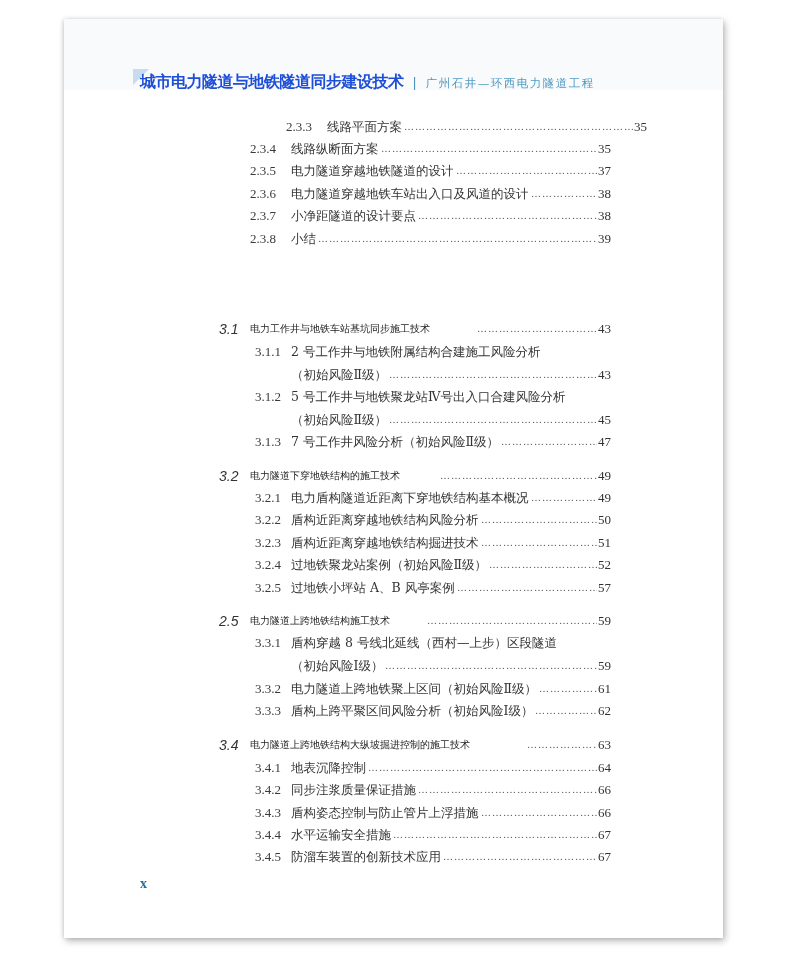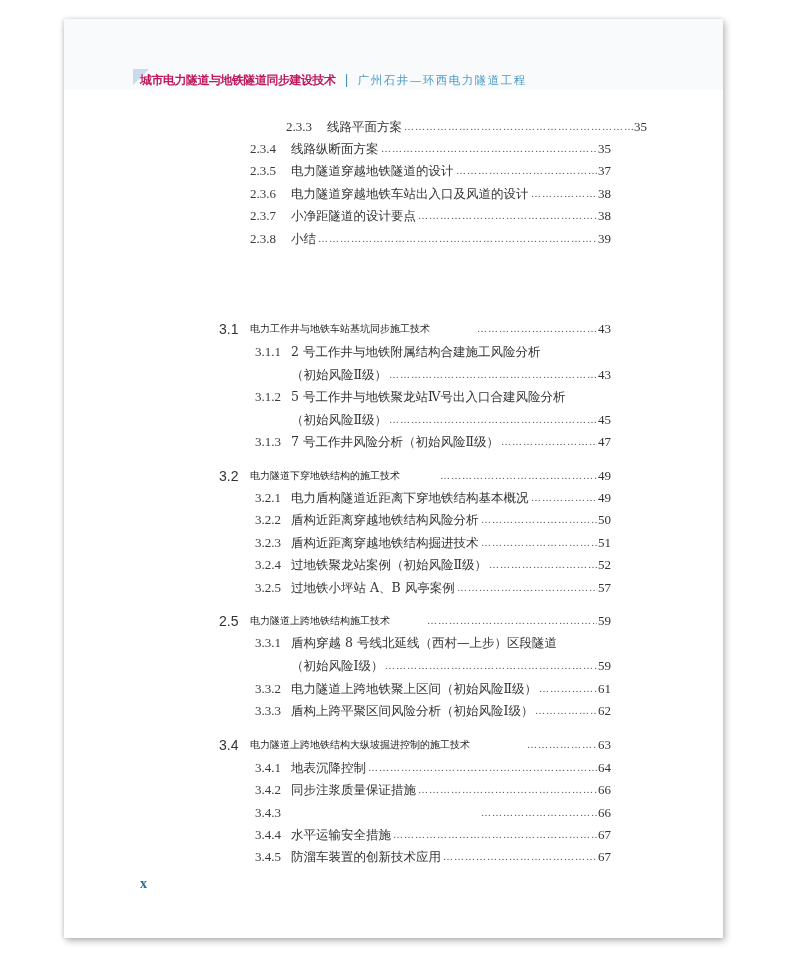--- a/index.html
+++ b/index.html
@@ -16,33 +16,33 @@
       position: absolute; left: 0; top: 0; width: 100%; height: 71px; background: #f9fafb;
     }
     .header-tri {
       position: absolute; left: 69px; top: 50px; width: 0; height: 0;
       border-top: 16px solid #c9dbee; border-right: 16px solid transparent;
     }
     .running-head {
       position: absolute; left: 76px; top: 53px; white-space: nowrap; font-size: 12.5px; color: #2a6f9a;
       font-family: "DejaVu Serif", serif;
     }
-    .running-head .book { color: #be185d; letter-spacing: -0.5px; font-weight: bold; font-size: 12px; }
+    .running-head .book { color: #1d4ed8; letter-spacing: -0.5px; font-weight: bold; font-size: 16px; }
     .running-head .sep { color: #3b86b3; margin: 0 9px; }
     .running-head .part { color: #4d9ac4; font-size: 11.5px; letter-spacing: 1.5px; }
 
     .toc-row { position: absolute; height: 20px; line-height: 20px; font-size: 12.5px; color: #333; white-space: nowrap; }
     .toc-row .num { display: inline-block; font-family: "Liberation Serif", serif; font-size: 13px; color: #3a3a3a; }
     .toc-row .title { position: absolute; top: 0; }
     .toc-row .leader {
       position: absolute; top: 0; overflow: hidden; color: #555; letter-spacing: 1px; font-size: 10px;
     }
     .toc-row .page-no { position: absolute; top: 0; right: 0; font-family: "Liberation Serif", serif; font-size: 13px; color: #333; }
 
-    .sec-row .num { font-family: "Liberation Sans", sans-serif; font-size: 14px; color: #333; }
+    .sec-row .num { font-family: "Liberation Sans", sans-serif; font-size: 14px; color: #333; font-style: italic; }
     .sec-row .title { font-family: "DejaVu Sans", sans-serif; font-size: 10px; color: #222; }
 
     .chapter {
       position: absolute; left: 76px; top: 245px; height: 40px; width: 460px;
     }
     .chapter .label { position: absolute; left: 0; top: 8px; color: #1b6fa0; font-family: "DejaVu Sans", sans-serif; font-weight: bold; font-size: 14px; white-space: nowrap; }
     .chapter .label .n { font-family: "Liberation Sans", sans-serif; font-size: 18px; margin: 0 4px; }
     .chapter .slash { position: absolute; left: 58px; top: 0; width: 2px; height: 42px; background: #2a7fb0; transform: skewX(-28deg); transform-origin: bottom left; }
     .chapter .ctitle { position: absolute; left: 80px; top: 9px; color: #1b6fa0; font-family: "DejaVu Sans", sans-serif; font-weight: bold; font-size: 14px; white-space: nowrap; }
     .chapter .cpage { position: absolute; left: 330px; top: 7px; color: #1b6fa0; font-family: "Liberation Sans", sans-serif; font-weight: bold; font-size: 15px; }
@@ -95,19 +95,19 @@
       <div class="toc-row" style="top: 637px; left: 227px; width: 320px;">
         <span class="title" style="left: 0px;">（初始风险Ⅰ级）</span>
         <span class="leader" style="left: 94px; width: 212px;">……………………………………………………………………………………………………………………</span>
         <span class="page-no">59</span>
       </div>
       <div class="toc-row" style="top: 660px; left: 191px; width: 356px;"><span class="num">3.3.2</span><span class="title" style="left: 36px;">电力隧道上跨地铁聚上区间（初始风险Ⅱ级）</span><span class="leader" style="left: 284px; width: 58px;">……………………………………………………………………………………………………………………</span><span class="page-no">61</span></div>
       <div class="toc-row" style="top: 682px; left: 191px; width: 356px;"><span class="num">3.3.3</span><span class="title" style="left: 36px;">盾构上跨平聚区间风险分析（初始风险Ⅰ级）</span><span class="leader" style="left: 280px; width: 62px;">……………………………………………………………………………………………………………………</span><span class="page-no">62</span></div>
       <div class="toc-row sec-row" style="top: 716px; left: 155px; width: 392px;"><span class="num">3.4</span><span class="title" style="left: 31px;">电力隧道上跨地铁结构大纵坡掘进控制的施工技术</span><span class="leader" style="left: 308px; width: 70px;">……………………………………………………………………………………………………………………</span><span class="page-no">63</span></div>
       <div class="toc-row" style="top: 739px; left: 191px; width: 356px;"><span class="num">3.4.1</span><span class="title" style="left: 36px;">地表沉降控制</span><span class="leader" style="left: 113px; width: 229px;">……………………………………………………………………………………………………………………</span><span class="page-no">64</span></div>
       <div class="toc-row" style="top: 761px; left: 191px; width: 356px;"><span class="num">3.4.2</span><span class="title" style="left: 36px;">同步注浆质量保证措施</span><span class="leader" style="left: 163px; width: 179px;">……………………………………………………………………………………………………………………</span><span class="page-no">66</span></div>
-      <div class="toc-row" style="top: 784px; left: 191px; width: 356px;"><span class="num">3.4.3</span><span class="leader" style="left: 226px; width: 116px;">……………………………………………………………………………………………………………………</span><span class="page-no">66</span></div>
+      <div class="toc-row" style="top: 784px; left: 191px; width: 356px;"><span class="num">3.4.3</span><span class="title" style="left: 36px;">盾构姿态控制与防止管片上浮措施</span><span class="leader" style="left: 226px; width: 116px;">……………………………………………………………………………………………………………………</span><span class="page-no">66</span></div>
       <div class="toc-row" style="top: 806px; left: 191px; width: 356px;"><span class="num">3.4.4</span><span class="title" style="left: 36px;">水平运输安全措施</span><span class="leader" style="left: 138px; width: 204px;">……………………………………………………………………………………………………………………</span><span class="page-no">67</span></div>
       <div class="toc-row" style="top: 828px; left: 191px; width: 356px;"><span class="num">3.4.5</span><span class="title" style="left: 36px;">防溜车装置的创新技术应用</span><span class="leader" style="left: 188px; width: 154px;">……………………………………………………………………………………………………………………</span><span class="page-no">67</span></div>
     </div>
 
   <div class="folio">x</div>
 </div>
 
 </body></html>

